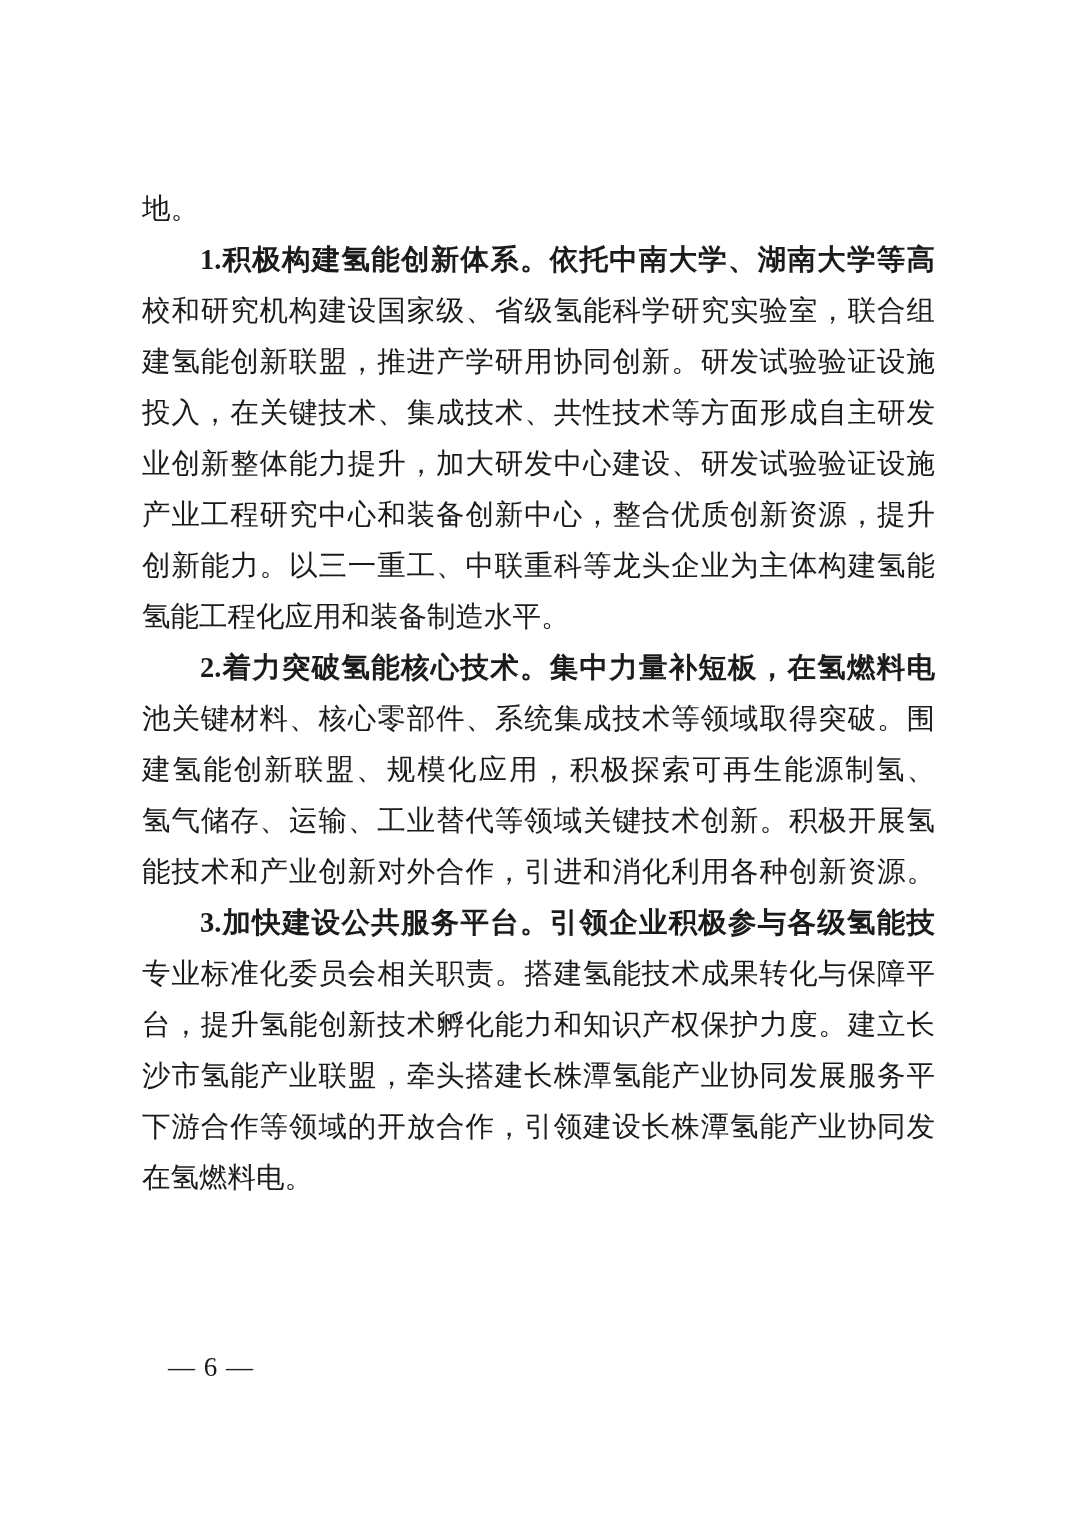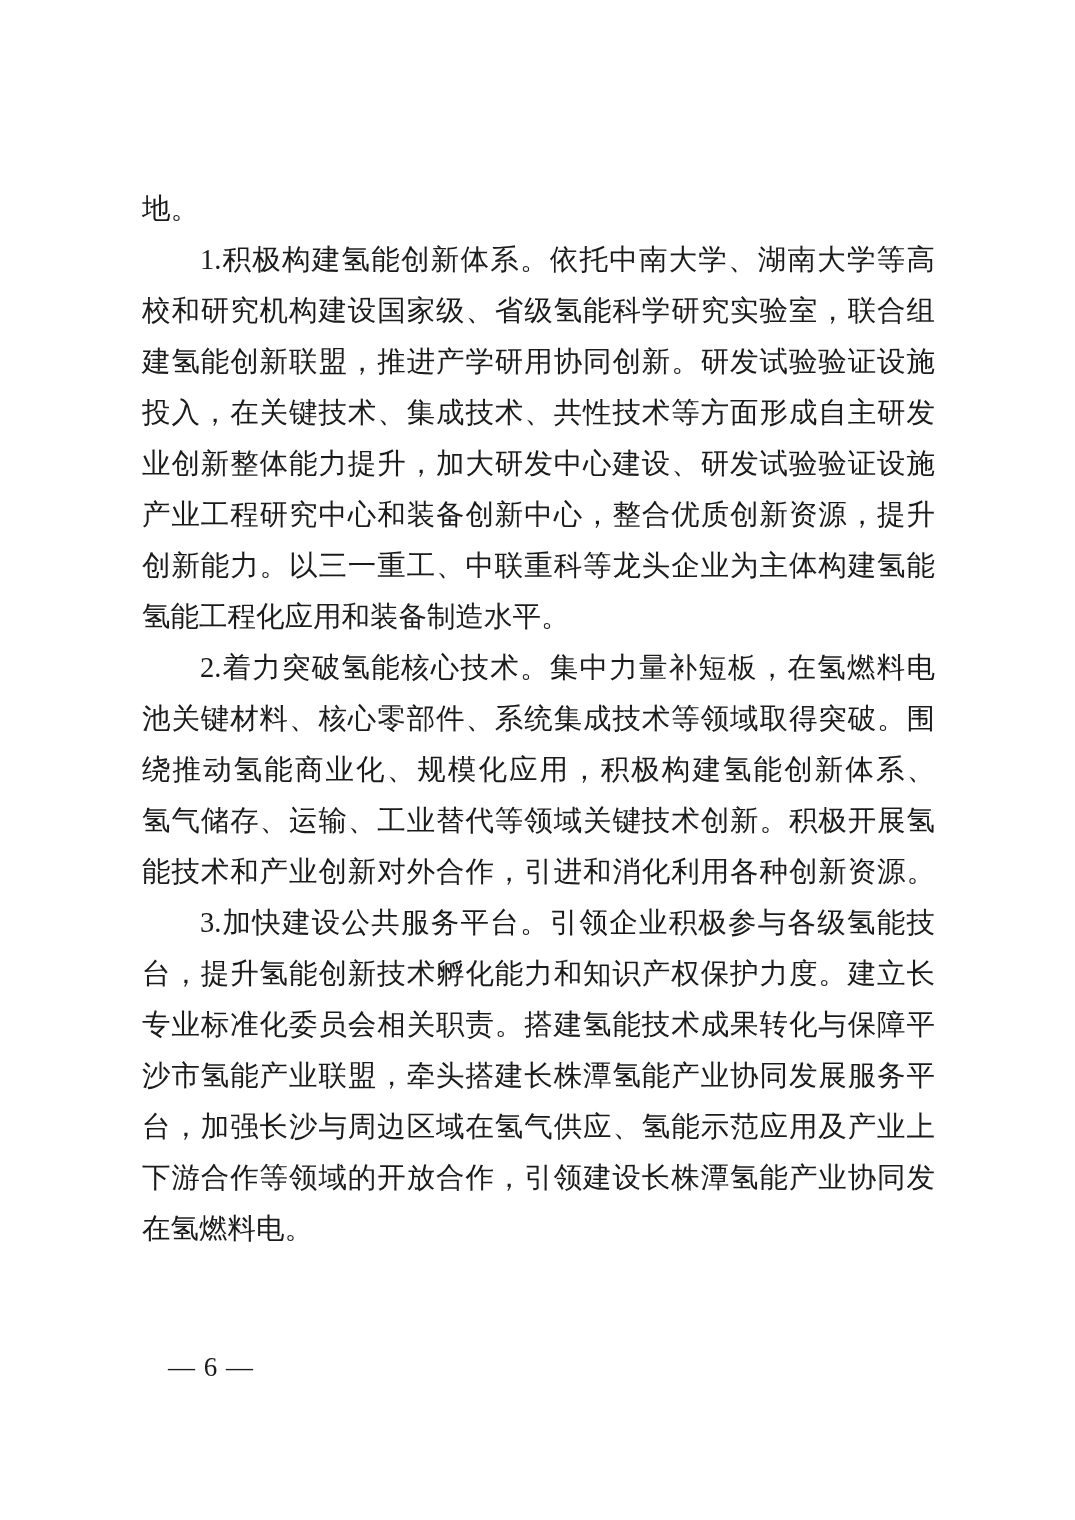--- a/index.html
+++ b/index.html
@@ -38,20 +38,21 @@
     overflow: visible;
   }
   .text-line.full {
     text-align-last: justify;
   }
   .text-line.short {
     text-align-last: left;
   }
   .text-line.indent {
     text-indent: 58px;
+    font-weight: bold;
   }
   .page-number {
     position: absolute;
     left: 168px;
     top: 1352px;
     color: #1b1b1b;
     font-family: "Liberation Serif", "DejaVu Serif", serif;
     font-size: 27px;
     line-height: 30px;
     letter-spacing: 1px;
@@ -67,25 +68,24 @@
       <div class="text-line full indent">1.积极构建氢能创新体系。依托中南大学、湖南大学等高</div>
       <div class="text-line full">校和研究机构建设国家级、省级氢能科学研究实验室，联合组</div>
       <div class="text-line full">建氢能创新联盟，推进产学研用协同创新。研发试验验证设施</div>
       <div class="text-line full">投入，在关键技术、集成技术、共性技术等方面形成自主研发</div>
       <div class="text-line full">业创新整体能力提升，加大研发中心建设、研发试验验证设施</div>
       <div class="text-line full">产业工程研究中心和装备创新中心，整合优质创新资源，提升</div>
       <div class="text-line full">创新能力。以三一重工、中联重科等龙头企业为主体构建氢能</div>
       <div class="text-line short">氢能工程化应用和装备制造水平。</div>
       <div class="text-line full indent">2.着力突破氢能核心技术。集中力量补短板，在氢燃料电</div>
       <div class="text-line full">池关键材料、核心零部件、系统集成技术等领域取得突破。围</div>
-      <div class="text-line full">绕推动氢能商业化、规模化应用，积极构建氢能创新体系、</div>
+      <div class="text-line full">建氢能创新联盟、规模化应用，积极探索可再生能源制氢、</div>
       <div class="text-line full">氢气储存、运输、工业替代等领域关键技术创新。积极开展氢</div>
       <div class="text-line full">能技术和产业创新对外合作，引进和消化利用各种创新资源。</div>
       <div class="text-line full indent">3.加快建设公共服务平台。引领企业积极参与各级氢能技</div>
+      <div class="text-line full">专业标准化委员会相关职责。搭建氢能技术成果转化与保障平</div>
       <div class="text-line full">台，提升氢能创新技术孵化能力和知识产权保护力度。建立长</div>
-      <div class="text-line full">专业标准化委员会相关职责。搭建氢能技术成果转化与保障平</div>
       <div class="text-line full">沙市氢能产业联盟，牵头搭建长株潭氢能产业协同发展服务平</div>
-      <div class="text-line full">台，加强长沙与周边区域在氢气供应、氢能示范应用及产业上</div>
       <div class="text-line full">下游合作等领域的开放合作，引领建设长株潭氢能产业协同发</div>
       <div class="text-line short">在氢燃料电。</div>
     </div>
   <div class="page-number">— 6 —</div>
 </div>
 
 </body></html>

